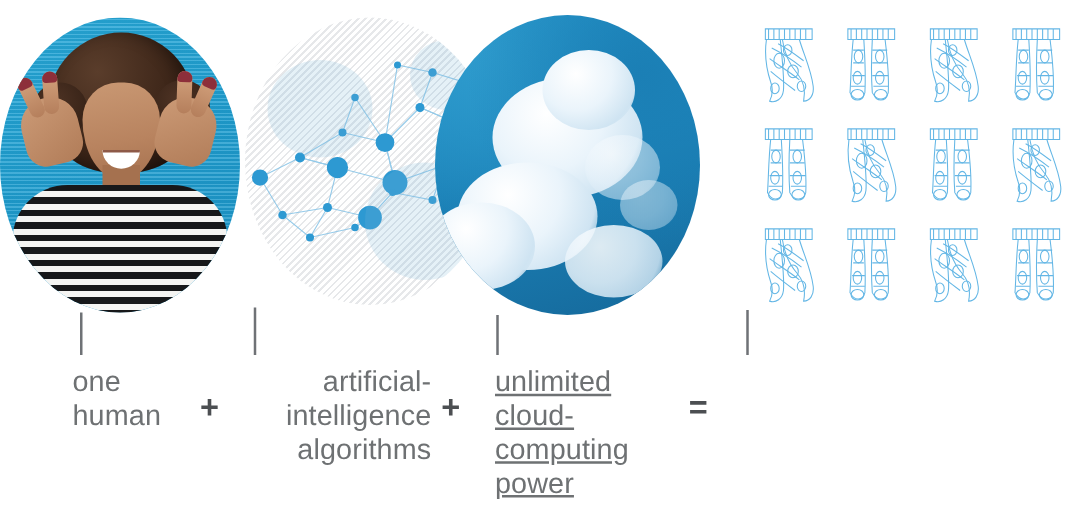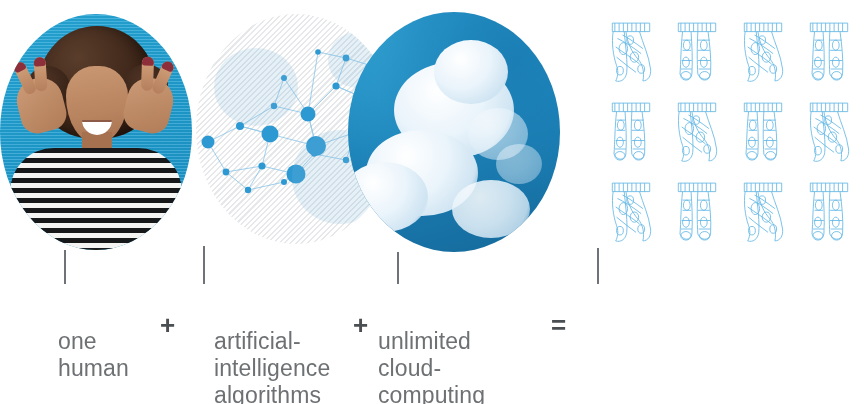--- a/index.html
+++ b/index.html
@@ -169,21 +169,20 @@
 
   
   .caption {
     position: absolute;
     color: #6e7173;
     font-size: 23px;
     line-height: 27px;
     font-weight: 400;
     letter-spacing: .1px;
     white-space: pre-line;
-    margin-top: 36px;
   }
   .operator {
     position: absolute;
     color: #4c4f52;
     font-size: 26px;
     font-weight: 700;
     line-height: 1;
   }
 
   
@@ -506,27 +505,27 @@
   <div class="stem" style="left:64px;  top:250px; height:34px;"></div>
   <div class="stem" style="left:203px; top:246px; height:38px;"></div>
   <div class="stem" style="left:397px; top:252px; height:32px;"></div>
   <div class="stem" style="left:597px; top:248px; height:36px;"></div>
 
   <div class="caption" style="left:58px;  top:292px; width:110px;">one
 human</div>
 
   <div class="operator" style="left:160px; top:312px;">+</div>
 
-  <div class="caption" style="left:214px; top:292px; width:145px;">artificial-
+  <div class="caption" style="left:200px; top:292px; width:145px;text-align:right;">artificial-
 intelligence
 algorithms</div>
 
   <div class="operator" style="left:353px; top:312px;">+</div>
 
-  <div class="caption" style="left:378px; top:292px; width:145px;">unlimited
+  <div class="caption" style="left:396px; top:292px; width:145px;text-decoration:underline;">unlimited
 cloud-
 computing
 power</div>
 
   <div class="operator" style="left:551px; top:312px;">=</div>
 
 
 </div>
 
 </body></html>

